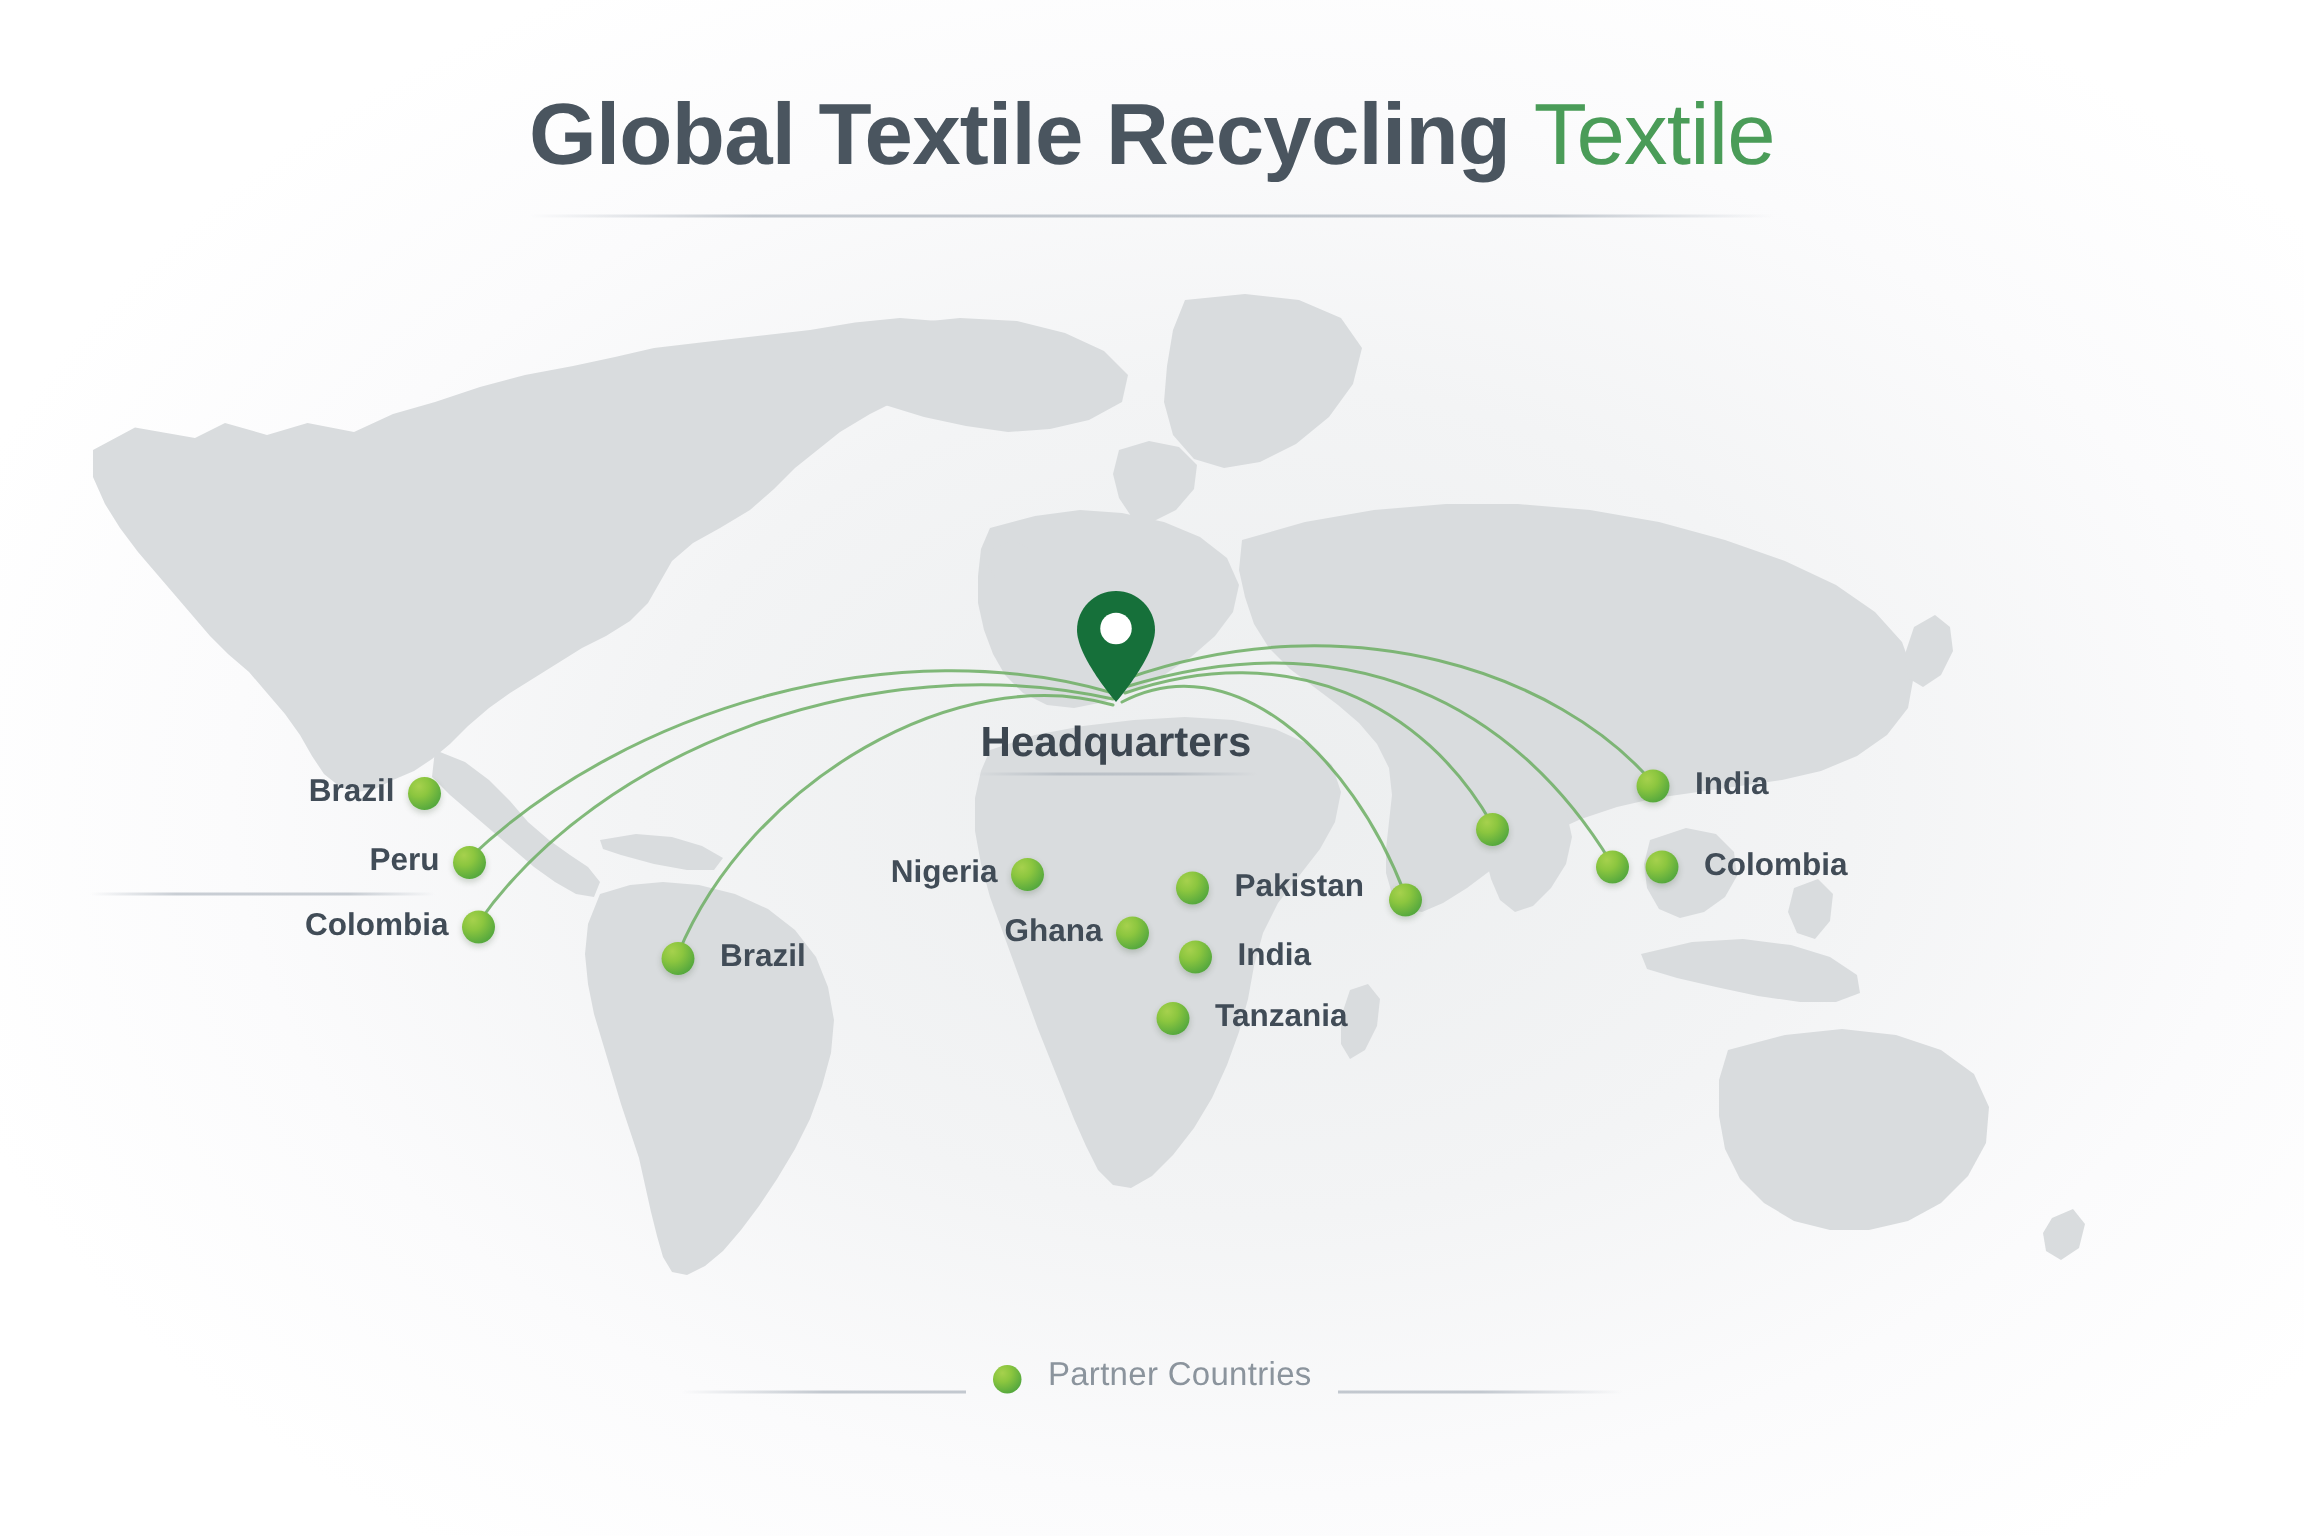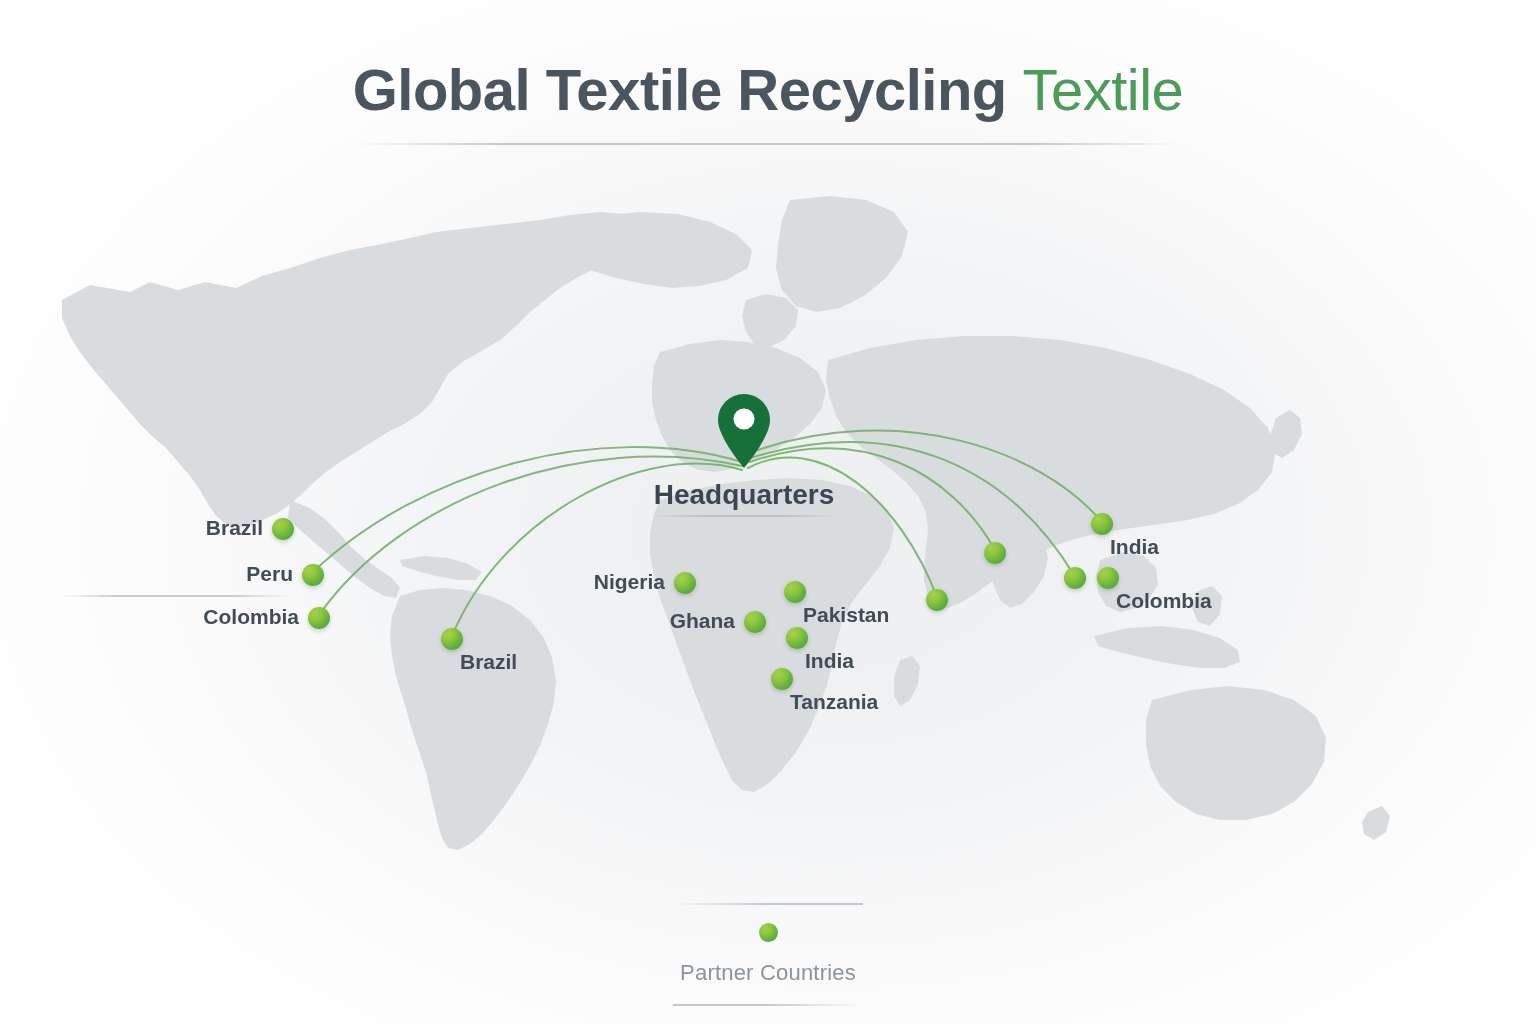--- a/index.html
+++ b/index.html
@@ -68,21 +68,21 @@
     box-shadow:0 2px 4px rgba(40,70,30,.22);
   }
   .node-label {
     position:absolute;
     white-space:nowrap;
     font-size:21px;
     font-weight:700;
     color:#414c57;
     top:-13px;
   }
-  .node.lbl-right .node-label { left:8px;margin-top:24px; }
+  .node.lbl-right .node-label { left:28px; }
   .node.lbl-left  .node-label { right:20px; }
 
   
   #hq {
     position:absolute;
     left:744px; top:465px;
     width:0; height:0;
   }
   #hq-pin {
     position:absolute;
@@ -110,23 +110,22 @@
     position:absolute;
     left:60px; top:595px;
     width:230px; height:2px;
     background:linear-gradient(to right, rgba(150,160,172,0) 0%, rgba(150,160,172,.5) 25%, rgba(150,160,172,.5) 75%, rgba(150,160,172,0) 100%);
   }
 
   
   #legend {
     position:absolute;
     left:0; top:903px; width:1536px;
-    display:flex; align-items:center; justify-content:center;
+    display:flex; align-items:flex-end; justify-content:center;
     gap:18px;
-    flex-direction:column;
   }
   .legend-rule {
     width:190px; height:2px;
     background:linear-gradient(to right, rgba(150,160,172,0) 0%, rgba(150,160,172,.55) 50%, rgba(150,160,172,.55) 100%);
   }
   .legend-rule.right {
     background:linear-gradient(to right, rgba(150,160,172,.55) 0%, rgba(150,160,172,.55) 50%, rgba(150,160,172,0) 100%);
   }
   #legend-swatch {
     width:19px; height:19px; border-radius:50%;

